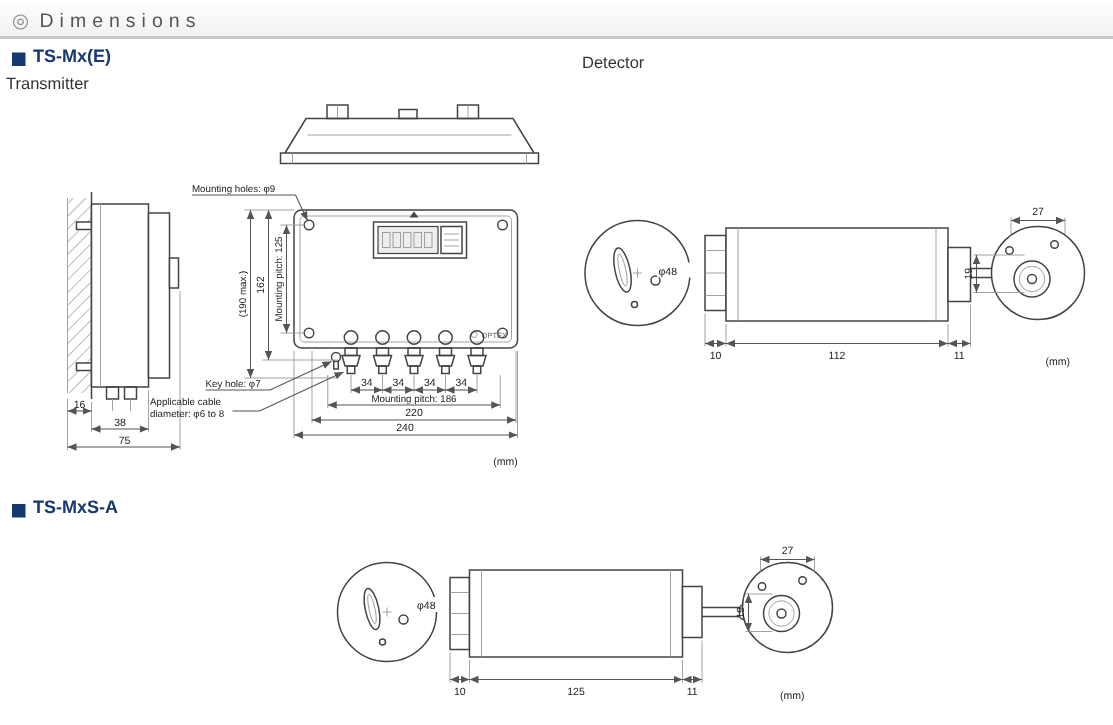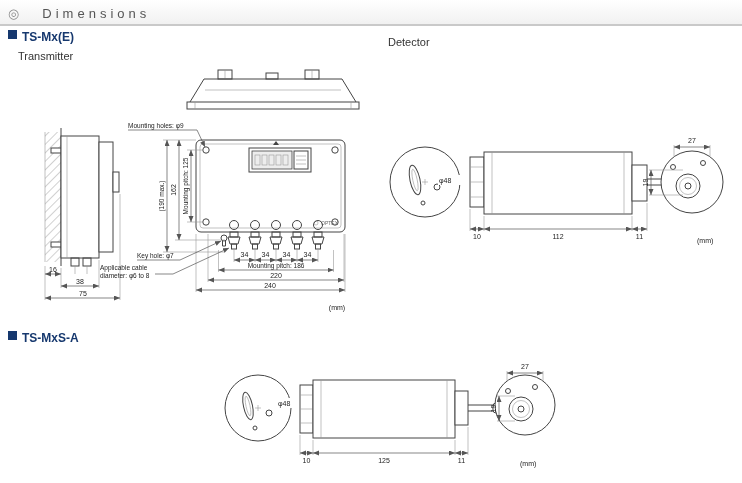--- a/index.html
+++ b/index.html
@@ -1,23 +1,23 @@
 <!DOCTYPE html>
 <html><head>
 <meta charset="utf-8">
 <style>
   html,body{margin:0;padding:0;background:#fff;}
   .page{position:relative;width:742px;height:483px;background:#fff;overflow:hidden;
         font-family:"Liberation Sans",sans-serif;}
   .header{display:flex;align-items:center;gap:7px;height:22px;padding:2px 8px 0 8px;
           background:linear-gradient(#ffffff,#f1f1f1);border-bottom:2px solid #c9c9c9;}
   .hdr-icon{color:#8a8a8a;font-size:13px;line-height:1;}
-  .hdr-title{color:#555;font-size:13px;letter-spacing:4px;margin-left:16px;}
+  .hdr-title{color:#555;font-size:13px;letter-spacing:4px;}
   .abs{position:absolute;}
-  .section-title{position:absolute;display:flex;align-items:flex-start;gap:5px;
+  .section-title{position:absolute;display:flex;align-items:flex-end;gap:5px;
                  color:#16386e;font-weight:bold;font-size:12px;}
   .sq{display:inline-block;width:9px;height:9px;background:#16386e;}
   .sublabel{position:absolute;font-size:11px;color:#333;}
   svg{overflow:visible;}
   svg text{font-family:"Liberation Sans",sans-serif;font-size:7px;fill:#222;}
   text.callout{font-size:6.5px;}
   text.tiny{font-size:5px;fill:#666;}
   .ln{stroke:#444;fill:none;stroke-width:1;}
   .lnf{stroke:#444;fill:#fff;stroke-width:1;}
   .thin{stroke:#999;fill:none;stroke-width:0.6;}
@@ -41,21 +41,21 @@
 
   <div class="header">
     <span class="hdr-icon">◎</span>
     <span class="hdr-title">Dimensions</span>
   </div>
 
   <div class="section-title" style="left:8px;top:30px">
     <span class="sq"></span>
     <span>TS-Mx(E)</span>
   </div>
-  <div class="sublabel" style="left:18px;top:50px">Transmitter</div>
+  <div class="sublabel" style="left:4px;top:50px">Transmitter</div>
   <div class="sublabel" style="left:388px;top:36px">Detector</div>
 
   <svg class="abs" style="left:25px;top:62px" width="350" height="273" viewBox="0 0 350 273">
 
     <g>
       <rect class="ln" x="193" y="8" width="14" height="9"></rect>
       <rect class="ln" x="280" y="8" width="14" height="9"></rect>
       <line class="thin" x1="200" y1="8" x2="200" y2="17"></line>
       <line class="thin" x1="287" y1="8" x2="287" y2="17"></line>
       <rect class="ln" x="241" y="11" width="12" height="6"></rect>

